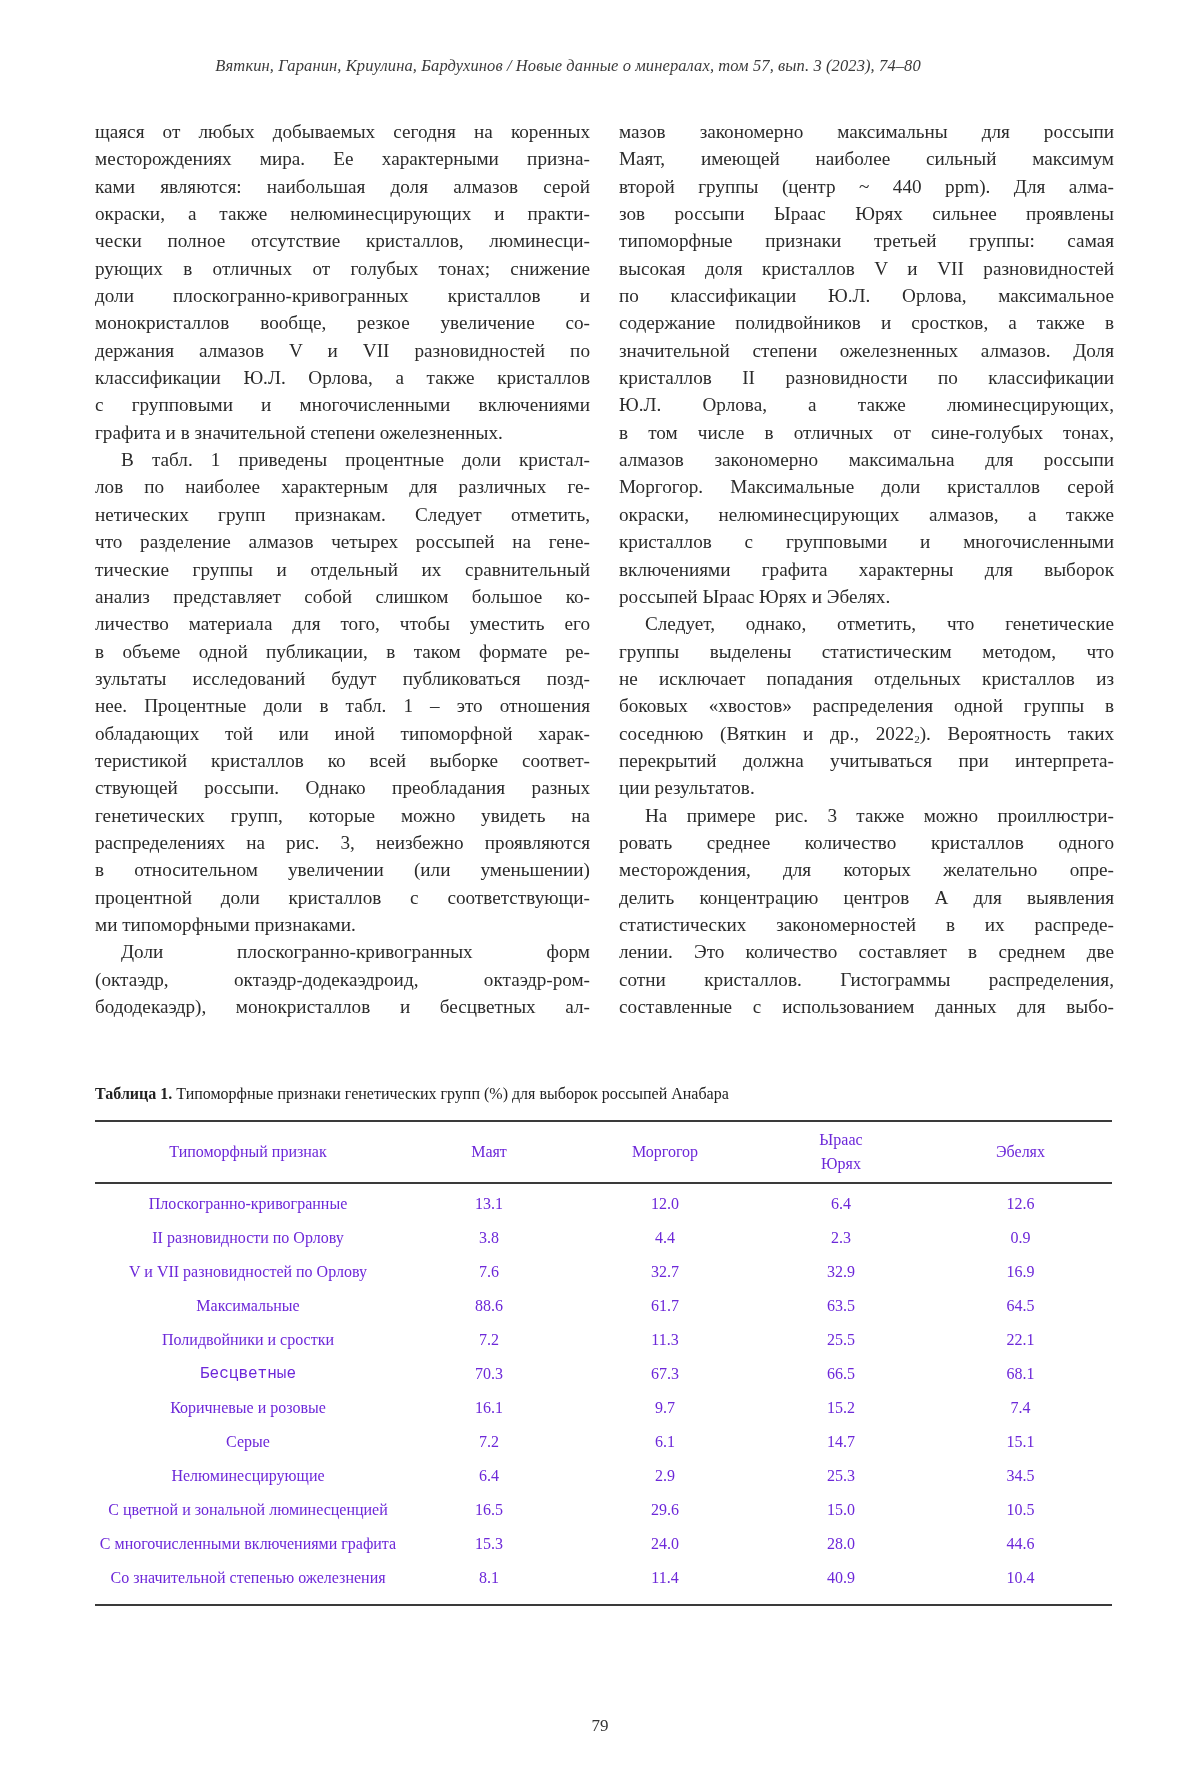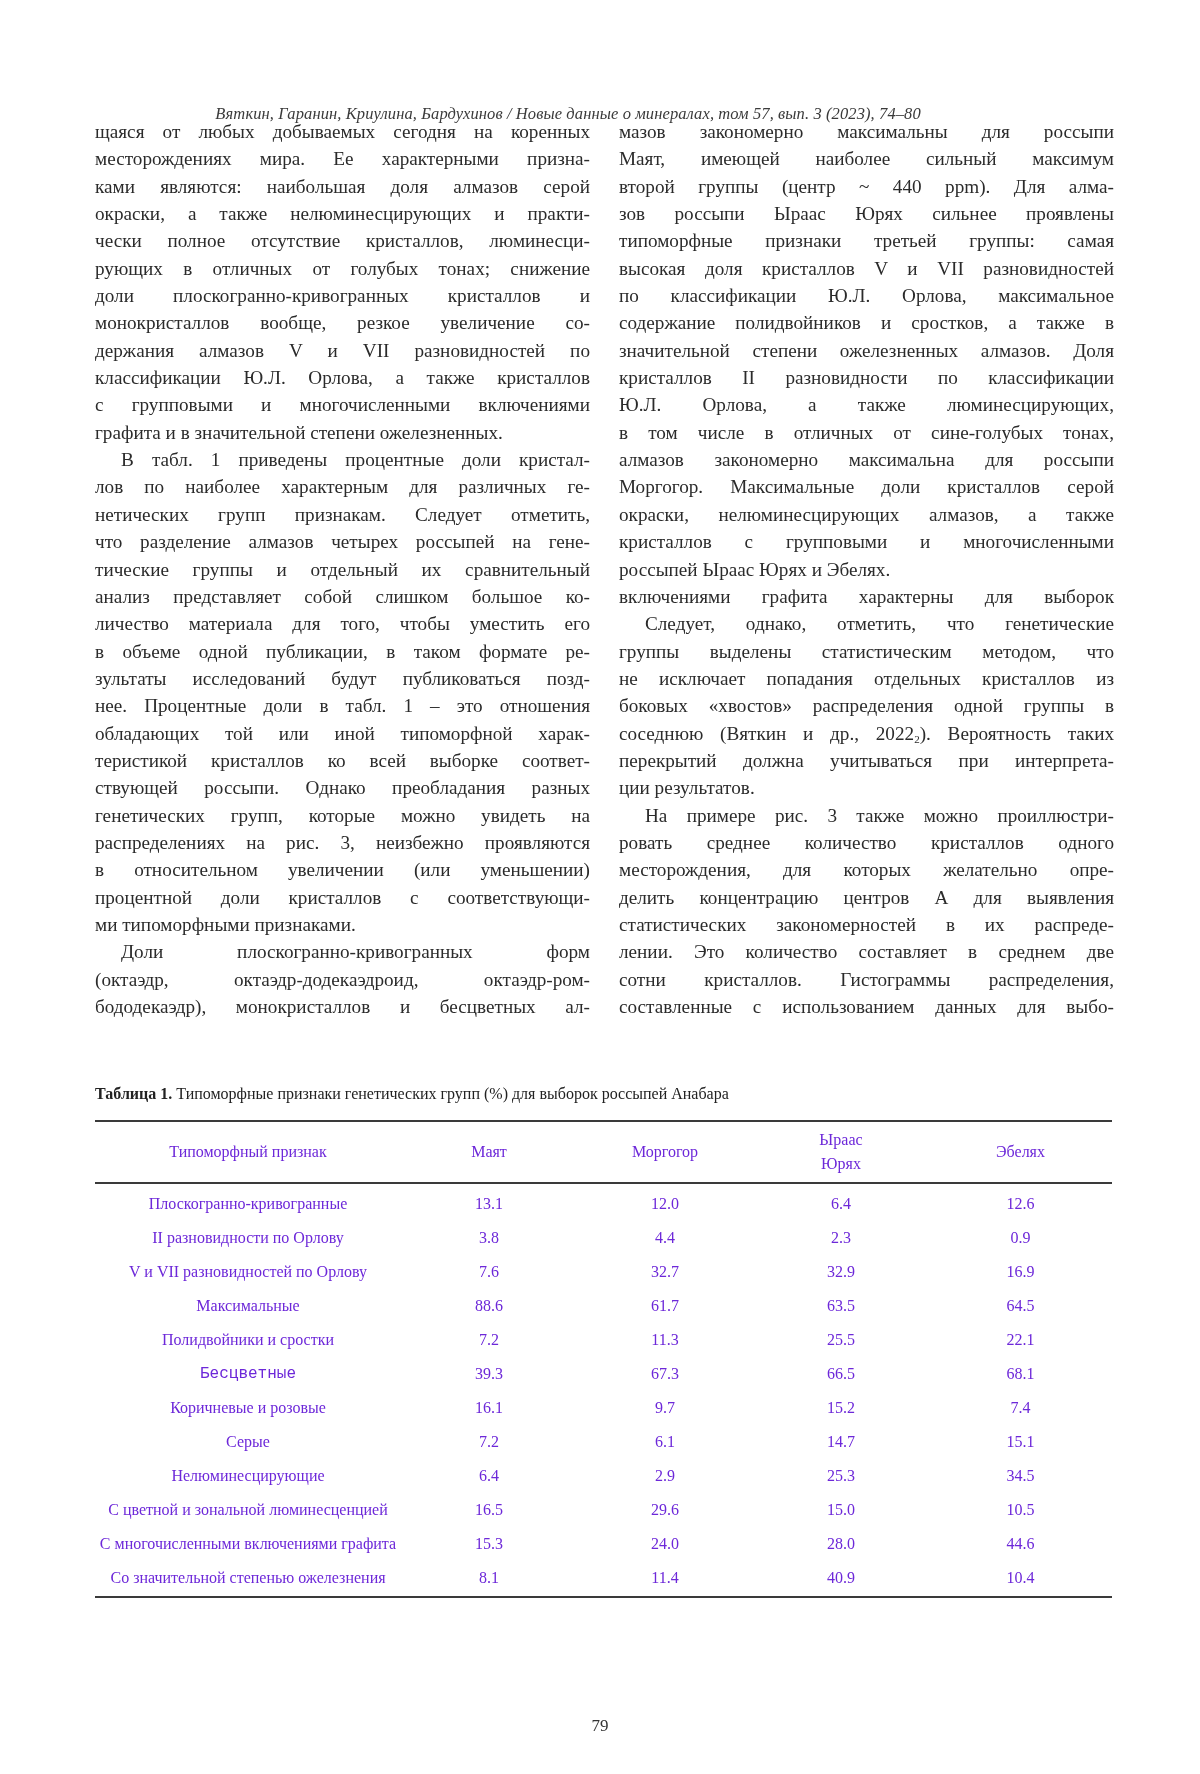--- a/index.html
+++ b/index.html
@@ -18,21 +18,20 @@
     .running-head {
       position: absolute;
       top: 56px;
       left: 0;
       width: 1136px;
       text-align: center;
       font-style: italic;
       font-size: 16.5px;
       color: #3a3a3a;
       letter-spacing: 0.1px;
-      margin-top: 48px;
     }
     .col {
       position: absolute;
       top: 118px;
       width: 495px;
       font-size: 19.2px;
       line-height: 27.35px;
     }
     .col.left { left: 95px; }
     .col.right { left: 619px; }
@@ -94,21 +93,21 @@
       vertical-align: top;
       padding: 6px 0 4px 0;
       line-height: 24px;
     }
     .tbl th.c0, .tbl td.c0 { width: 306px; }
     .tbl th.c1, .tbl td.c1 { width: 176px; }
     .tbl th.c2, .tbl td.c2 { width: 176px; }
     .tbl th.c3, .tbl td.c3 { width: 176px; }
     .tbl th.c4, .tbl td.c4 { width: 183px; }
     .tbl tbody tr:first-child td { padding-top: 8px; }
-    .tbl tbody tr:last-child td { padding-bottom: 6px; }
+    .tbl tbody tr:last-child td { padding-bottom: 14px; }
     .page-number {
       position: absolute;
       top: 1716px;
       left: 0;
       width: 1200px;
       text-align: center;
       font-size: 17px;
       color: #333;
     }
   </style>
@@ -162,22 +161,22 @@
     <span class="ln">по классификации Ю.Л. Орлова, максимальное</span>
     <span class="ln">содержание полидвойников и сростков, а также в</span>
     <span class="ln">значительной степени ожелезненных алмазов. Доля</span>
     <span class="ln">кристаллов II разновидности по классификации</span>
     <span class="ln">Ю.Л. Орлова, а также люминесцирующих,</span>
     <span class="ln">в том числе в отличных от сине-голубых тонах,</span>
     <span class="ln">алмазов закономерно максимальна для россыпи</span>
     <span class="ln">Моргогор. Максимальные доли кристаллов серой</span>
     <span class="ln">окраски, нелюминесцирующих алмазов, а также</span>
     <span class="ln">кристаллов с групповыми и многочисленными</span>
+    <span class="ln">включениями графита характерны для выборок</span>
     <span class="ln last">россыпей Ыраас Юрях и Эбелях.</span>
-    <span class="ln">включениями графита характерны для выборок</span>
     <span class="ln indent">Следует, однако, отметить, что генетические</span>
     <span class="ln">группы выделены статистическим методом, что</span>
     <span class="ln">не исключает попадания отдельных кристаллов из</span>
     <span class="ln">боковых «хвостов» распределения одной группы в</span>
     <span class="ln">соседнюю (Вяткин и др., 2022<sub class="ref">2</sub><span>). Вероятность таких</span></span>
     <span class="ln">перекрытий должна учитываться при интерпрета-</span>
     <span class="ln last">ции результатов.</span>
     <span class="ln indent">На примере рис. 3 также можно проиллюстри-</span>
     <span class="ln">ровать среднее количество кристаллов одного</span>
     <span class="ln">месторождения, для которых желательно опре-</span>
@@ -231,21 +230,21 @@
       </tr>
       <tr>
         <td class="c0" style="padding-left: 0px;">Полидвойники и сростки</td>
         <td class="c1">7.2</td>
         <td class="c2">11.3</td>
         <td class="c3">25.5</td>
         <td class="c4">22.1</td>
       </tr>
       <tr>
         <td class="c0" style="padding-left: 0px; font-family: Liberation Mono, monospace;">Бесцветные</td>
-        <td class="c1">39.3</td>
+        <td class="c1">70.3</td>
         <td class="c2">67.3</td>
         <td class="c3">66.5</td>
         <td class="c4">68.1</td>
       </tr>
       <tr>
         <td class="c0" style="padding-left: 0px;">Коричневые и розовые</td>
         <td class="c1">16.1</td>
         <td class="c2">9.7</td>
         <td class="c3">15.2</td>
         <td class="c4">7.4</td>

